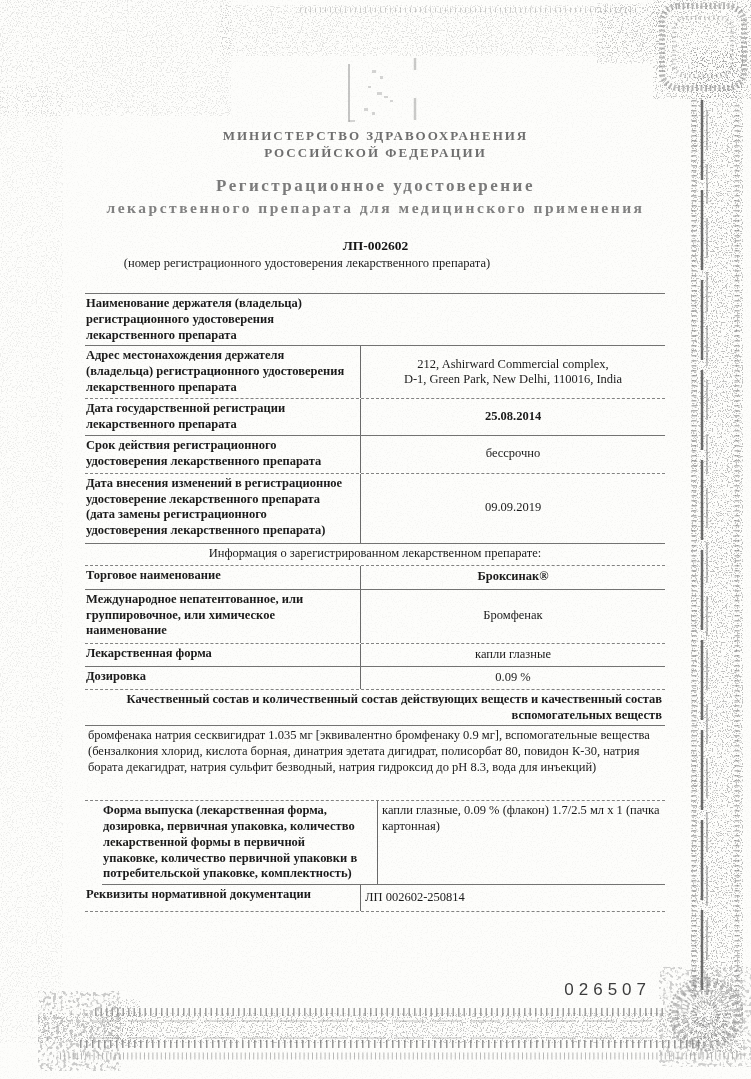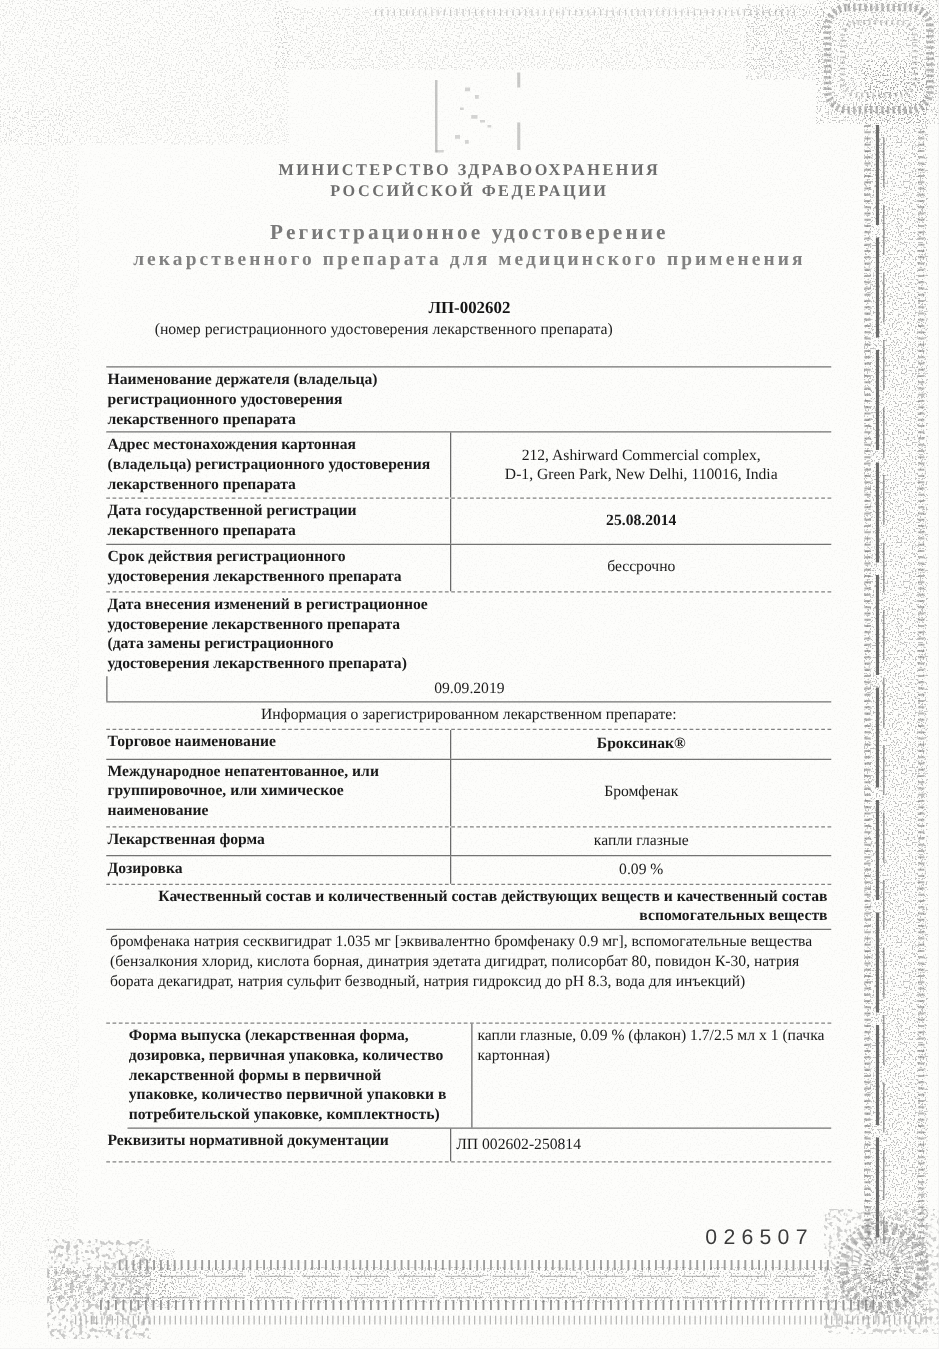--- a/index.html
+++ b/index.html
@@ -52,21 +52,21 @@
     display:flex;align-items:center;justify-content:center;text-align:center;
     padding:2px 4px;white-space:pre-line;
   }
   .val.left{justify-content:flex-start;align-items:flex-start;text-align:left;}
   .val.vmid-left{justify-content:flex-start;text-align:left;}
   .b{font-weight:bold;}
   .full{width:100%;box-sizing:border-box;padding:2px 3px;}
   .full.center{text-align:center;}
   .full.bold{font-weight:bold;}
   .r0{min-height:52px;} .r1{min-height:53px;} .r2{min-height:34px;}
-  .r3{min-height:38px;} .r4{min-height:70px;flex-direction:column;} .r5{min-height:22px;}
+  .r3{min-height:38px;} .r4{min-height:70px;} .r5{min-height:22px;}
   .r6{min-height:24px;} .r7{min-height:54px;} .r8{min-height:23px;}
   .r9{min-height:23px;} .r10{min-height:34px;text-align:right;} .r11{min-height:75px;}
   .r12{min-height:83px;margin-left:17px;} .r13{min-height:27px;}
 
   .serial{
     position:absolute;top:980px;right:100px;
     font-family:Liberation Sans, sans-serif;font-size:17px;letter-spacing:5px;color:#3c3c3c;
   }
 </style>
 </head>
@@ -150,21 +150,21 @@
 
   <div class="tbl">
 
     <div class="row r0">
       <div class="lbl">Наименование держателя (владельца)
 регистрационного удостоверения
 лекарственного препарата</div>
     </div>
 
     <div class="row r1">
-      <div class="lbl">Адрес местонахождения картонная
+      <div class="lbl">Адрес местонахождения держателя
 (владельца) регистрационного удостоверения
 лекарственного препарата</div>
       <div class="val">212, Ashirward Commercial complex,
 D-1, Green Park, New Delhi, 110016, India</div>
     </div>
 
     <div class="row r2">
       <div class="lbl">Дата государственной регистрации
 лекарственного препарата</div>
       <div class="val b">25.08.2014</div>

